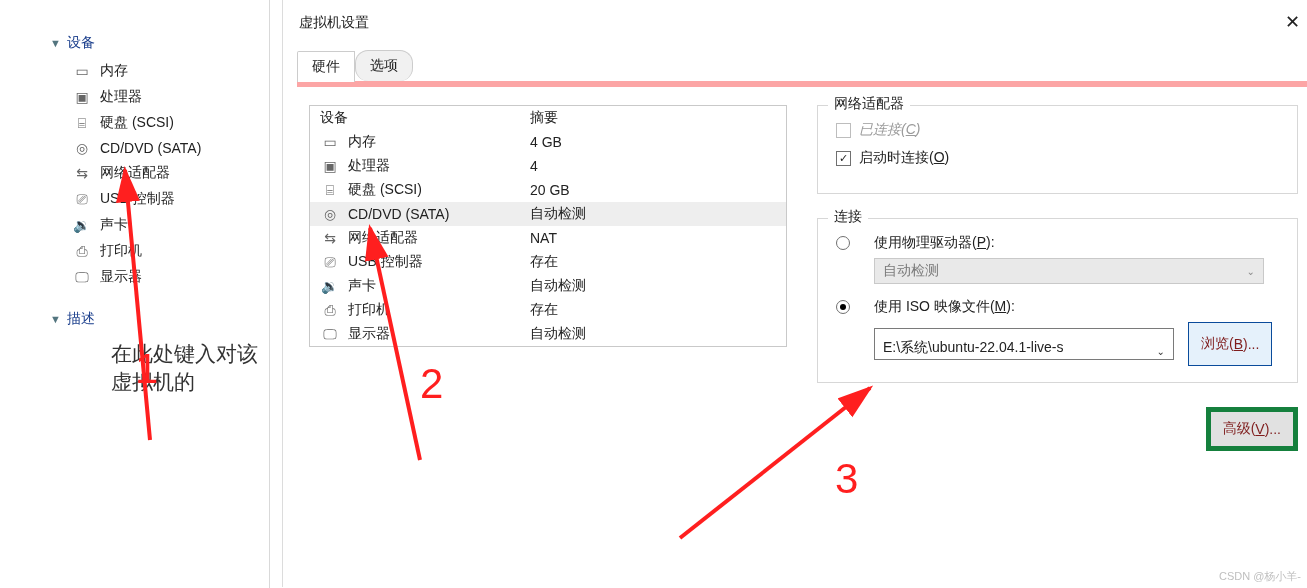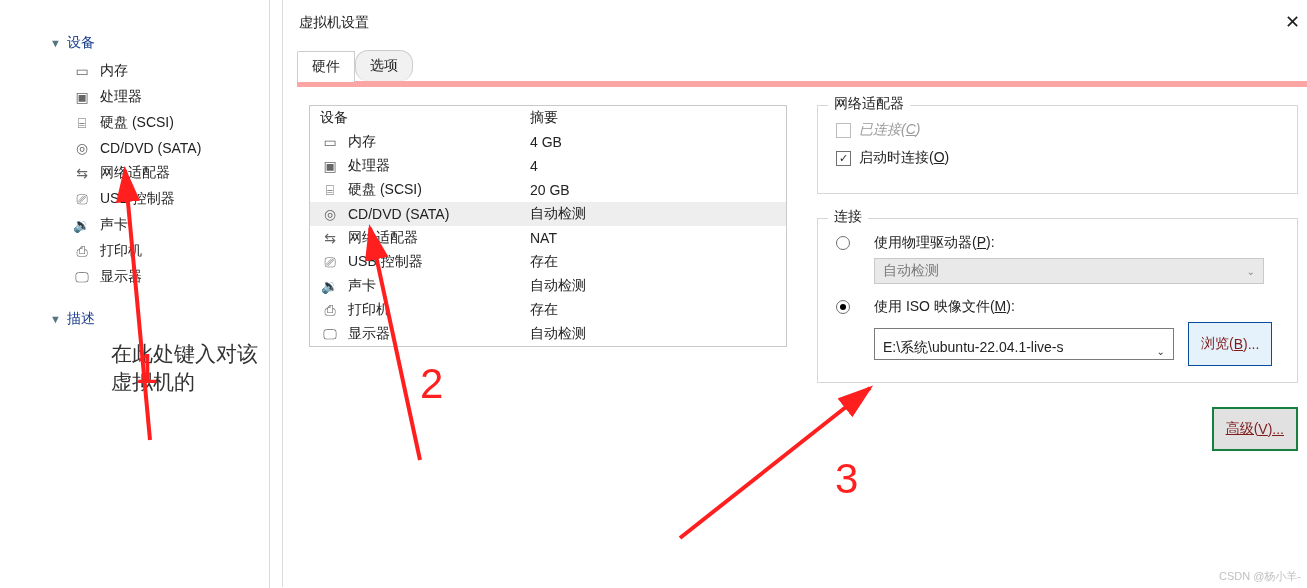--- a/index.html
+++ b/index.html
@@ -50,21 +50,21 @@
   .radio { width: 14px; height: 14px; border: 1px solid #707070; border-radius: 50%; display: inline-flex; align-items: center; justify-content: center; }
   .radio .dot { width: 6px; height: 6px; border-radius: 50%; background: #000; }
 
   .sel-disabled { margin: 4px 0 14px 38px; width: 390px; height: 26px; border: 1px solid #c9c9c9; background: #e9e9e9; color: #7a7a7a; padding: 4px 8px; display: flex; align-items: center; justify-content: space-between; }
   .sel-disabled .caret { font-size: 10px; color: #8a8a8a; }
 
   .iso-row { margin: 4px 0 0 38px; display: flex; align-items: center; gap: 14px; }
   .iso-input { width: 300px; height: 32px; border: 1px solid #7a7a7a; padding: 2px 8px; white-space: nowrap; overflow: hidden; display: flex; align-items: flex-end; justify-content: space-between; }
   .iso-input .caret { font-size: 10px; color: #333; }
   .btn { height: 44px; padding: 0 12px; border: 1px solid #0a4b9b; background: #e5f1fb; color: #7f1d1d; display: inline-flex; align-items: center; }
-  .btn.gray { border: 2px solid #15803d; background: #e1e1e1; text-decoration: underline; }
+  .btn.gray { border: 5px solid #15803d; background: #e1e1e1; }
 
   .adv-row { display: flex; justify-content: flex-end; margin-top: 22px; padding-right: 0; }
 
   u { text-decoration: underline; }
 
   
   .annot-num { position: absolute; color: #ff1f1f; font-size: 42px; font-family: Arial; font-weight: 400; }
   svg.arrow { position: absolute; pointer-events: none; }
 
   .watermark { position: absolute; right: 6px; bottom: 4px; color: #bfbfbf; font-size: 11px; margin-top: 43px; }

